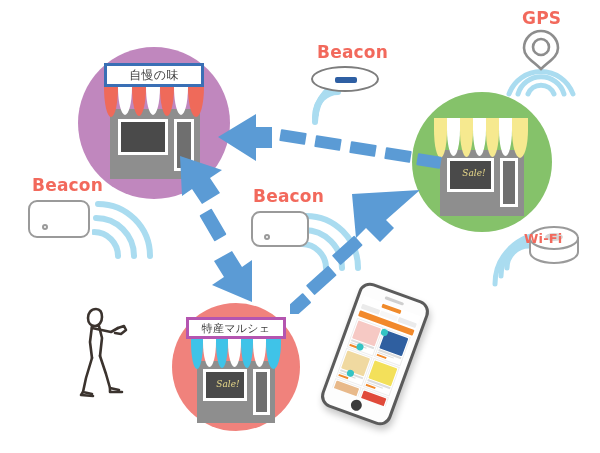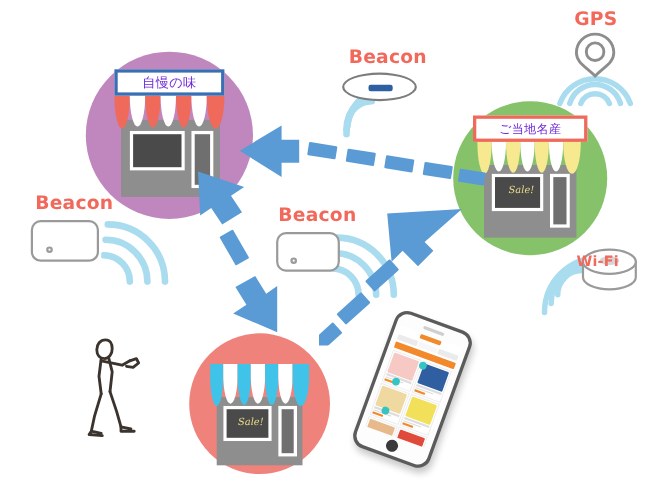--- a/index.html
+++ b/index.html
@@ -19,21 +19,21 @@
   .sign{
     position:absolute;
     background:#ffffff;
     border-style:solid;
     display:flex;align-items:center;justify-content:center;
     box-sizing:border-box;
     z-index:6;
     white-space:nowrap;
   }
   .sign span{
-    color:#6d28d9;
+    color:#404040;
     font-family:"DejaVu Sans","Liberation Sans",sans-serif;
     line-height:1;
     letter-spacing:.3px;
   }
 
   
   .awning{position:absolute;z-index:4;}
   .stripe{position:absolute;top:0;border-bottom-left-radius:50% 70%;border-bottom-right-radius:50% 70%;}
 
   
@@ -230,43 +230,43 @@
     <div class="awning" style="left:22px;top:26px;width:96px;height:40px;">
       <div class="stripe" style="left:0;width:13px;height:40px;background:#f6e98f;"></div>
       <div class="stripe" style="left:13px;width:13px;height:38px;background:#ffffff;"></div>
       <div class="stripe" style="left:26px;width:13px;height:39px;background:#f6e98f;"></div>
       <div class="stripe" style="left:39px;width:13px;height:38px;background:#ffffff;"></div>
       <div class="stripe" style="left:52px;width:13px;height:39px;background:#f6e98f;"></div>
       <div class="stripe" style="left:65px;width:13px;height:38px;background:#ffffff;"></div>
       <div class="stripe" style="left:78px;width:16px;height:40px;background:#f6e98f;"></div>
     </div>
 
-    <div class="sign" style="left:18px;top:13px;width:104px;height:24px;border-width:3px;border-color:#ef6a5a;">
-      <span style="font-size:11px;">ご当地名産</span>
-    </div>
   </div>
 
   <div class="store" style="left:172px;top:303px;width:128px;height:128px;">
     <div class="store-circle abs" style="left:0;top:0;width:128px;height:128px;background:#f0827c;"></div>
 
     <div class="body-box" style="left:25px;top:58px;width:78px;height:62px;"></div>
     <div class="window" style="left:31px;top:66px;width:44px;height:32px;"></div>
     <div class="door" style="left:81px;top:66px;width:17px;height:46px;"></div>
     <div class="shoptext" style="left:-8px;top:76px;font-size:9px;">Sale!</div>
 
     <div class="awning" style="left:19px;top:28px;width:90px;height:38px;">
       <div class="stripe" style="left:0;width:12px;height:38px;background:#3fc3e8;"></div>
       <div class="stripe" style="left:12px;width:13px;height:36px;background:#ffffff;"></div>
       <div class="stripe" style="left:25px;width:12px;height:37px;background:#3fc3e8;"></div>
       <div class="stripe" style="left:37px;width:13px;height:36px;background:#ffffff;"></div>
       <div class="stripe" style="left:50px;width:12px;height:37px;background:#3fc3e8;"></div>
       <div class="stripe" style="left:62px;width:13px;height:36px;background:#ffffff;"></div>
       <div class="stripe" style="left:75px;width:15px;height:38px;background:#3fc3e8;"></div>
     </div>
 
+    <div class="sign" style="left:14px;top:14px;width:100px;height:22px;border-width:3px;border-color:#b455b0;">
+      <span style="font-size:11px;">特産マルシェ</span>
+    </div>
   </div>
 
   <div class="redlabel abs" style="left:317px;top:42px;font-size:17px;">Beacon</div>
   <div class="beacon-oval" style="left:311px;top:66px;width:68px;height:26px;">
     <div class="beacon-bar" style="left:22px;top:9px;width:22px;height:6px;"></div>
   </div>
 
   <div class="redlabel abs" style="left:32px;top:175px;font-size:17px;">Beacon</div>
   <div class="beacon-box" style="left:28px;top:200px;width:62px;height:38px;">
     <div class="beacon-dot" style="left:12px;top:22px;"></div>

